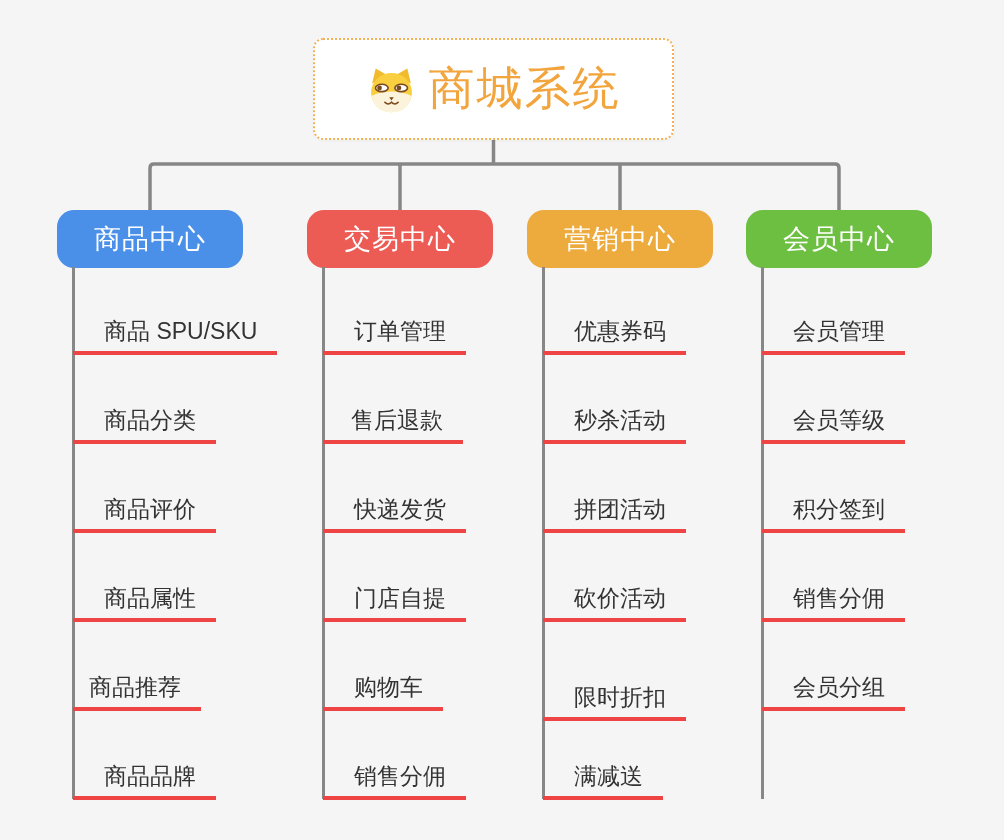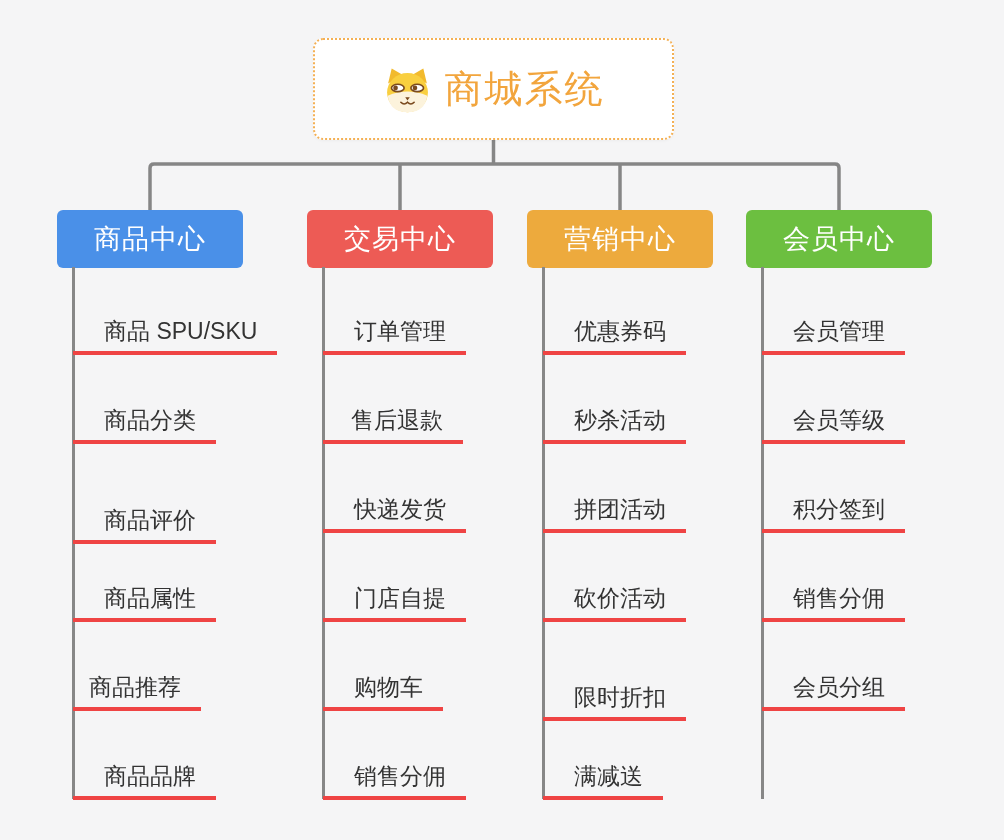--- a/index.html
+++ b/index.html
@@ -33,41 +33,41 @@
     border-radius: 10px;
     display: flex;
     align-items: center;
     justify-content: center;
     gap: 13px;
     z-index: 2;
     box-shadow: 0 1px 3px rgba(0,0,0,0.04);
     cursor: pointer;
   }
   .root-title {
-    font-size: 38px;
+    font-size: 46px;
     letter-spacing: 2px;
     color: #f2a53d;
     white-space: nowrap;
   }
   .shiba {
     width: 49px;
     height: 47px;
     flex: 0 0 auto;
   }
   .branch-col {
     position: absolute;
     z-index: 1;
   }
   .branch-header {
     position: absolute;
     left: 0;
     top: 0;
     width: 186px;
     height: 58px;
-    border-radius: 6px;
+    border-radius: 17px;
     display: flex;
     align-items: center;
     justify-content: center;
     color: #ffffff;
     font-size: 27px;
     letter-spacing: 1px;
     white-space: nowrap;
     cursor: pointer;
   }
   .spine {
@@ -118,21 +118,21 @@
   </svg>
   <span class="root-title" style="color: rgb(242, 165, 61);">商城系统</span>
 </div>
 
 <div id="branches">
     <div class="branch-col" style="left: 57px; top: 210px; width: 250px; height: 592px;">
       <div class="branch-header" style="background: rgb(74, 144, 232);">商品中心</div>
       <div class="spine"></div>
       <div class="child-node" style="top: 107px;">商品 SPU/SKU</div>
       <div class="child-node" style="top: 196px;">商品分类</div>
-      <div class="child-node" style="top: 296px; text-align: center;">商品评价</div>
+      <div class="child-node" style="top: 285px; text-align: center;">商品评价</div>
       <div class="child-node" style="top: 374px;">商品属性</div>
       <div class="child-node" style="top: 463px; padding-left: 16px;">商品推荐</div>
       <div class="child-node" style="top: 552px;">商品品牌</div>
     </div>
     <div class="branch-col" style="left: 307px; top: 210px; width: 250px; height: 592px;">
       <div class="branch-header" style="background: rgb(237, 91, 85);">交易中心</div>
       <div class="spine"></div>
       <div class="child-node" style="top: 107px;">订单管理</div>
       <div class="child-node" style="top: 196px; padding-left: 28px;">售后退款</div>
       <div class="child-node" style="top: 285px;">快递发货</div>

